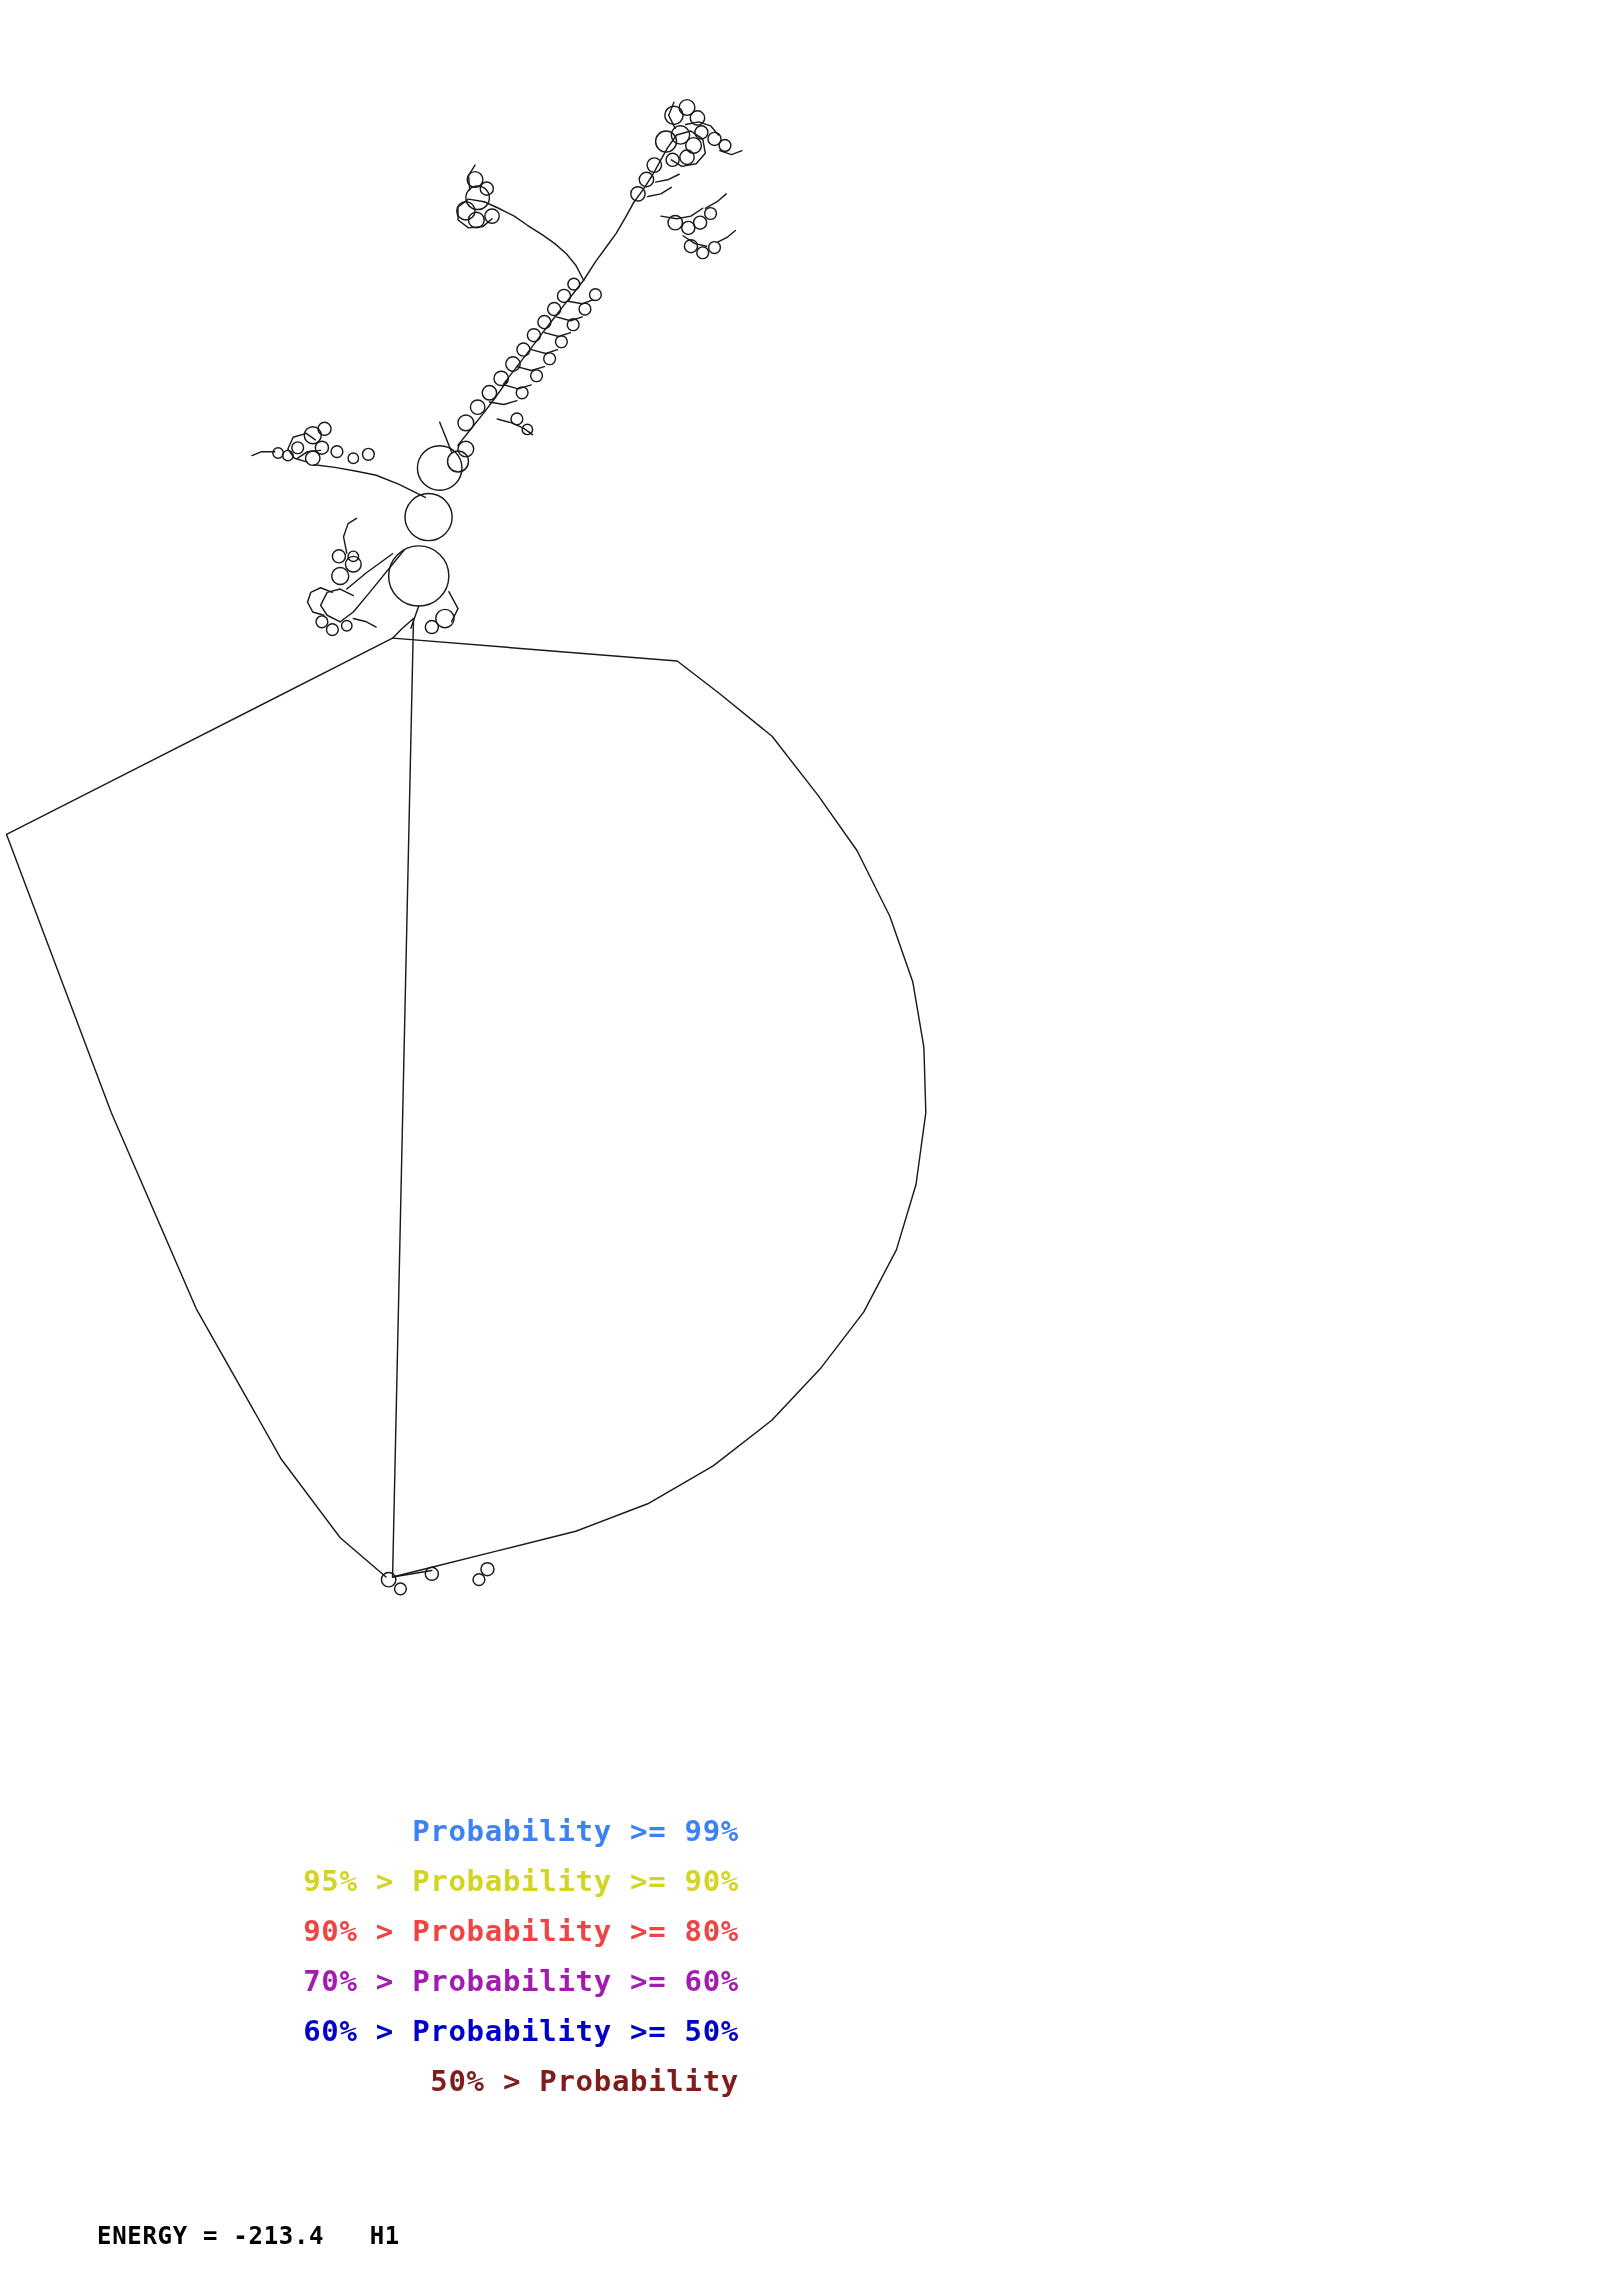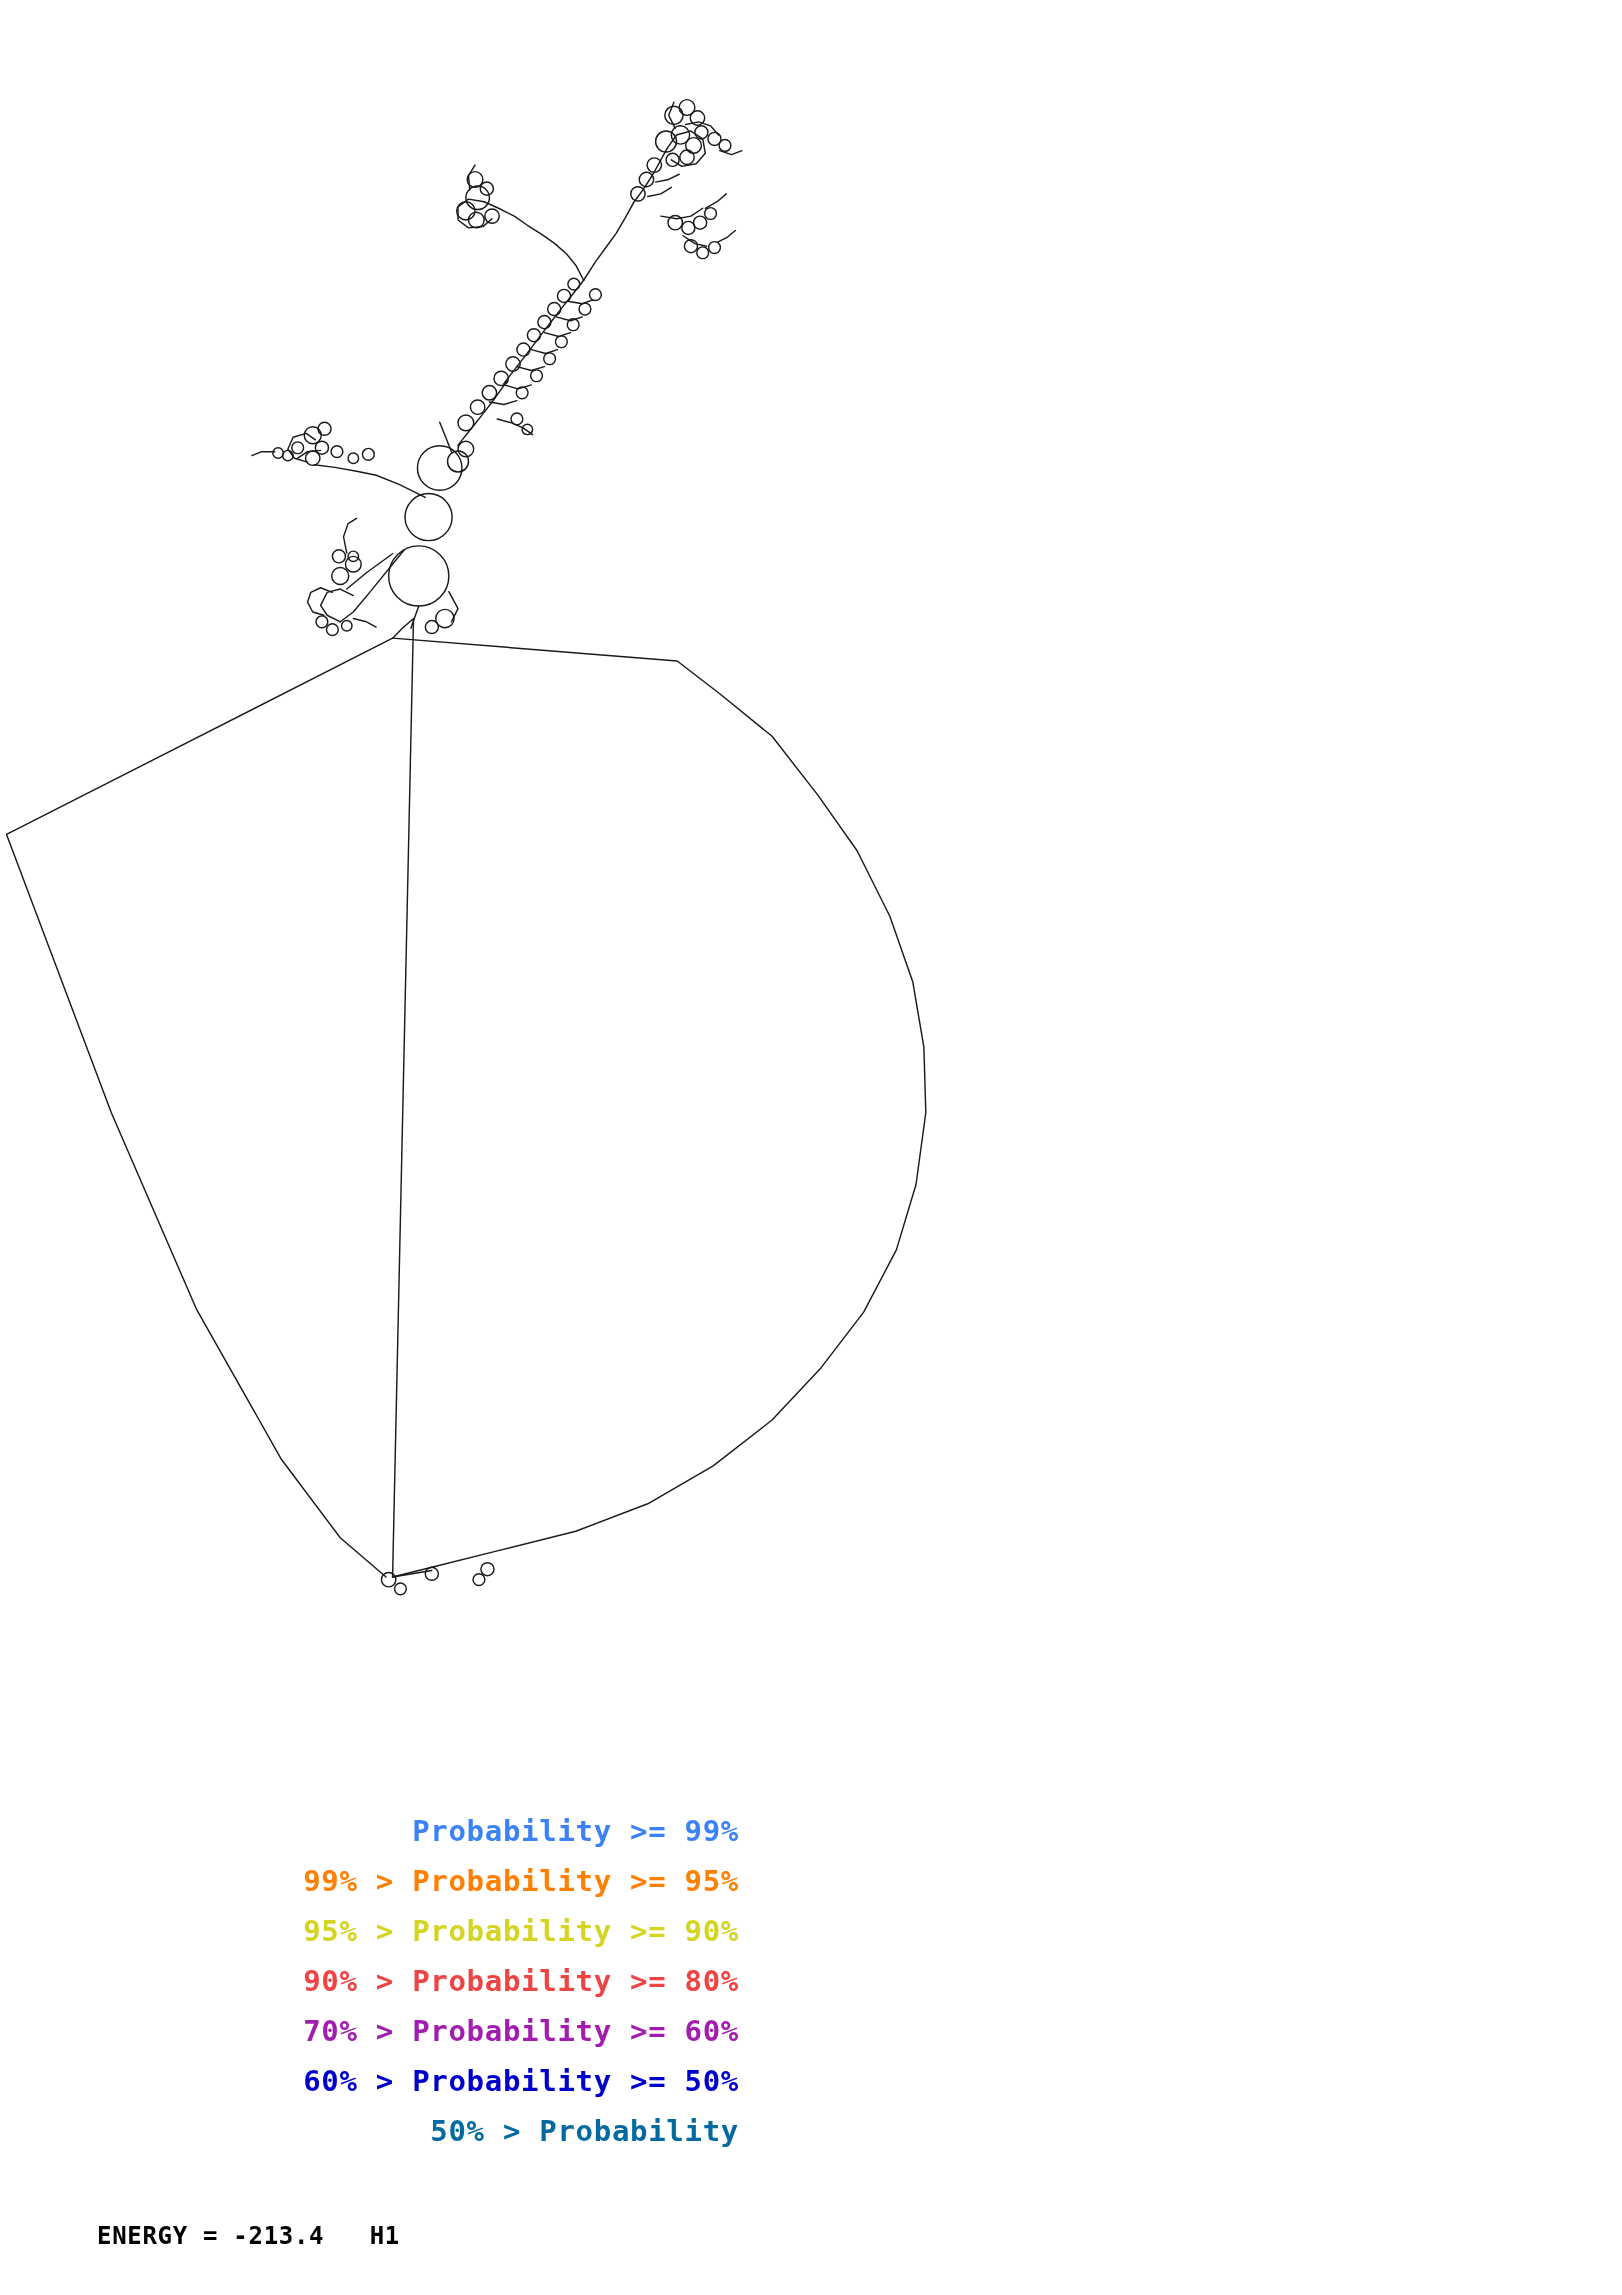--- a/index.html
+++ b/index.html
@@ -206,22 +206,21 @@
     <path d="M 1096 370 L 1112 362 L 1124 352"></path>
 
     <circle cx="790" cy="640" r="9"></circle>
     <circle cx="806" cy="656" r="8"></circle>
     <path d="M 760 640 L 782 646 L 800 654 L 814 664"></path>
   </g>
 </svg>
 
 <div id="legend">
   <div class="legend-row" style="color:#3b82f6">Probability &gt;= 99%</div>
-  <div class="legend-row" style="color:#ff7f00">99% &gt; Probability &gt;= 95%</div>
   <div class="legend-row" style="color:#d4d422">95% &gt; Probability &gt;= 90%</div>
   <div class="legend-row" style="color:#ef4444">90% &gt; Probability &gt;= 80%</div>
   <div class="legend-row" style="color:#a21caf">70% &gt; Probability &gt;= 60%</div>
   <div class="legend-row" style="color:#0000cd">60% &gt; Probability &gt;= 50%</div>
-  <div class="legend-row" style="color:#0369a1">50% &gt; Probability</div>
+  <div class="legend-row" style="color:#7f1d1d">50% &gt; Probability</div>
 </div>
 
 <div id="energy-line">ENERGY = -213.4   H1</div>
 
 
 </body></html>

